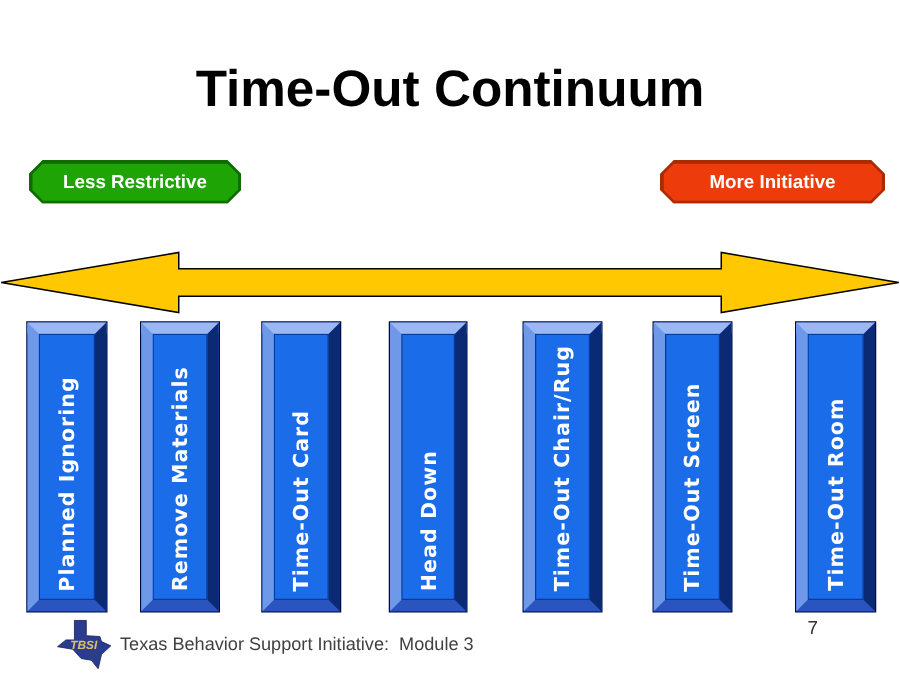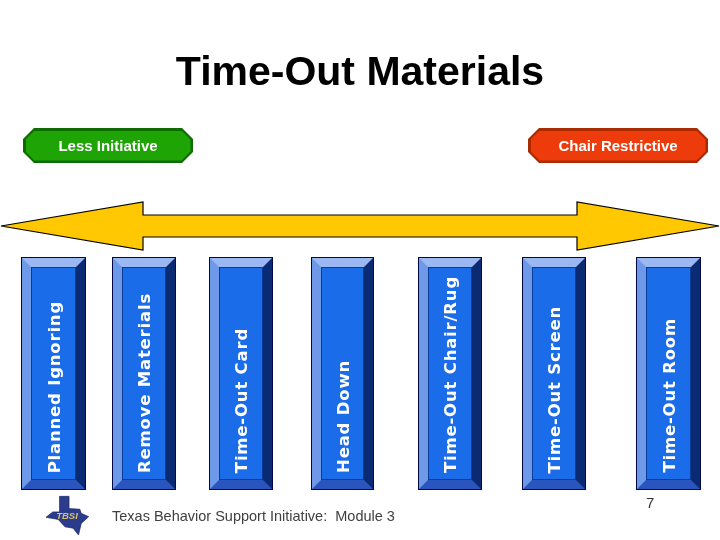--- a/index.html
+++ b/index.html
@@ -49,40 +49,40 @@
   }
   .bar-label {
     position:absolute; bottom:7px; left:50%;
     display:inline-block; white-space:nowrap;
     writing-mode:vertical-rl; transform:translateX(-50%) rotate(180deg);
     font-family:"DejaVu Sans", sans-serif; font-weight:bold;
     font-size:16.5px; letter-spacing:0.8px; color:#fff;
   }
 
   
-  .footer { position:absolute; left:40px; top:495px; display:flex; align-items:center; gap:18px; }
+  .footer { position:absolute; left:40px; top:495px; display:flex; align-items:center; gap:2px; }
   .footer-logo { width:54px; height:42px; flex:0 0 auto; }
   .footer-text { font-size:14.5px; color:#404040; white-space:pre; }
   .page-number { position:absolute; left:646px; top:494px; font-size:15px; color:#333; }
 </style>
 </head>
 <body>
 
 <div class="slide">
 
-  <h1 class="title">Time-Out Materials</h1>
+  <h1 class="title">Time-Out Continuum</h1>
 
   <div class="badge less">
     <div class="badge-face"></div>
-    <span class="badge-label">Less Initiative</span>
+    <span class="badge-label">Less Restrictive</span>
   </div>
 
   <div class="badge more">
     <div class="badge-face"></div>
-    <span class="badge-label">Chair Restrictive</span>
+    <span class="badge-label">More Initiative</span>
   </div>
 
   <svg class="arrow-svg" viewBox="0 0 720 52">
     <polygon points="1,26 143,2 143,15 577,15 577,2 719,26 577,50 577,37 143,37 143,50" stroke="#000000" stroke-width="1.2" fill="#FFC800"></polygon>
   </svg>
 
   <div class="bar" style="left:22px;  width:63px;">
     <span class="bar-label">Planned Ignoring</span>
   </div>
   <div class="bar" style="left:113px; width:62px;">

